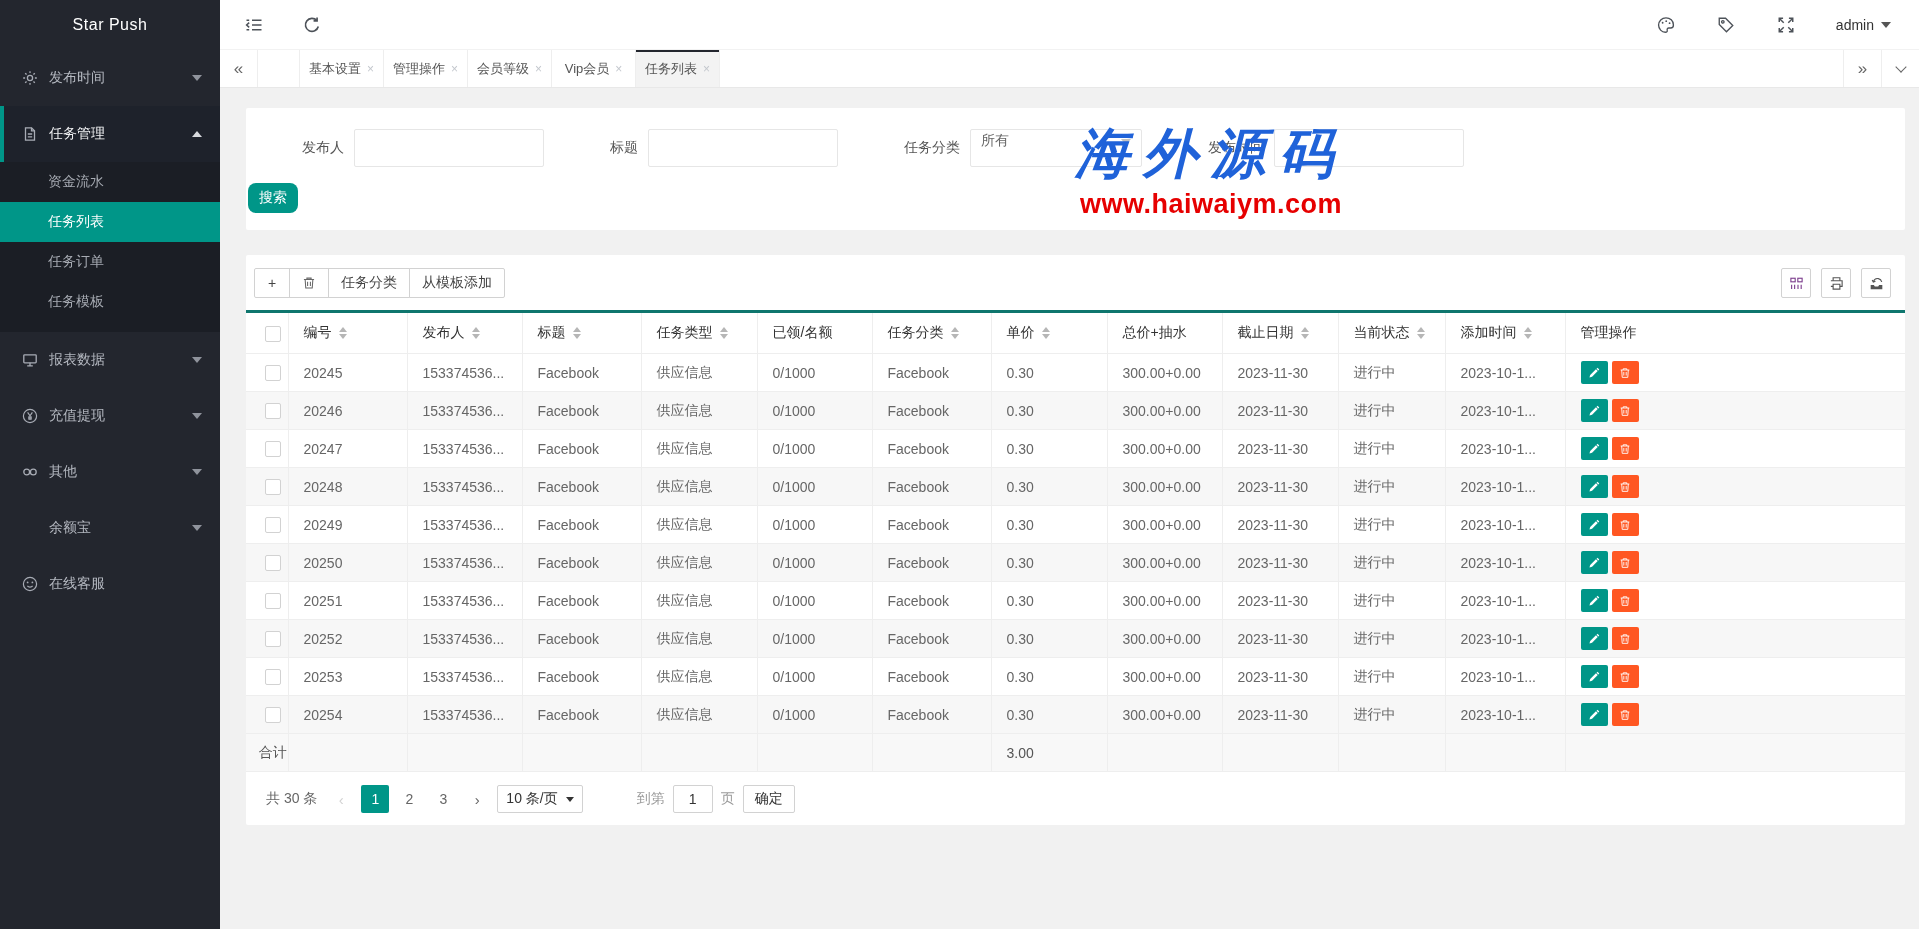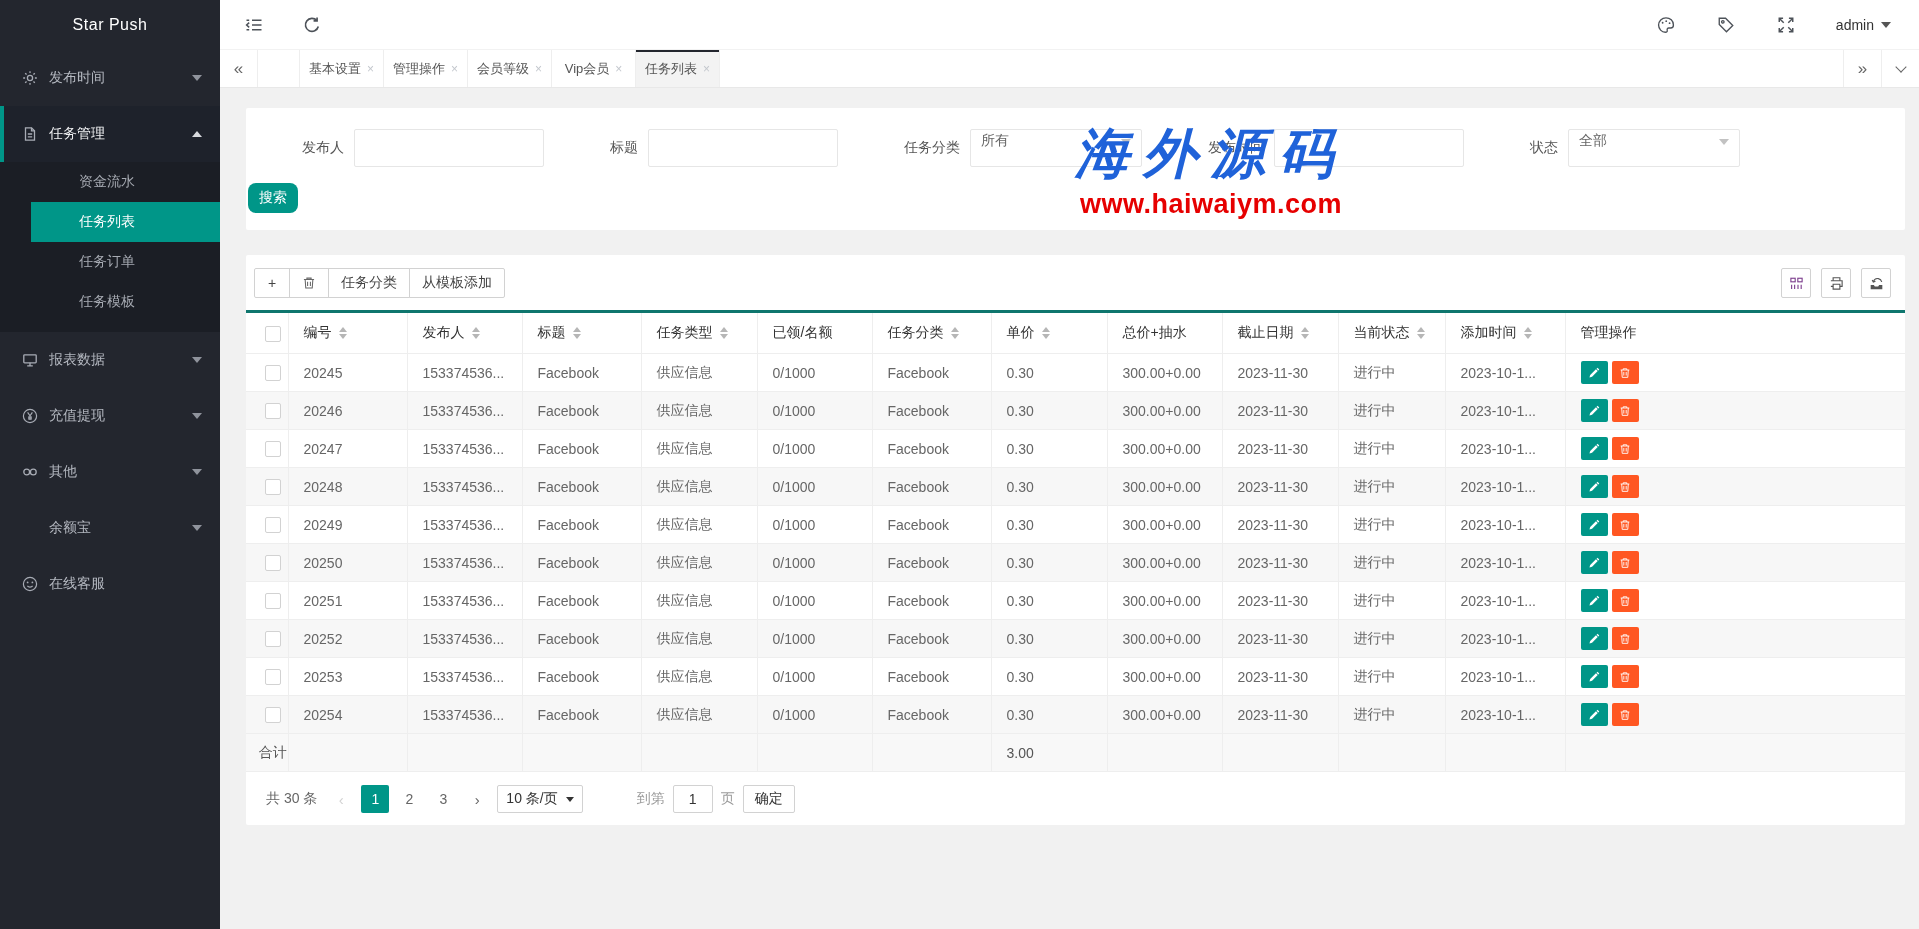--- a/index.html
+++ b/index.html
@@ -12,21 +12,21 @@
   #sidebar { position:absolute; left:0; top:0; bottom:0; width:220px; background:#23262e; z-index:20; }
   #logo { height:50px; line-height:50px; text-align:center; color:#fff; font-size:16px; letter-spacing:.5px; }
   .menu-item { position:relative; height:56px; display:flex; align-items:center; padding-left:22px; color:#b4b8c0; cursor:pointer; }
   .menu-item .micon { width:16px; height:16px; margin-right:11px; color:#a8acb5; }
   .menu-item .micon svg { width:16px; height:16px; }
   .menu-item .mlabel { flex:0 0 auto; }
   .menu-arrow { position:absolute; right:18px; width:0; height:0; border:5px solid transparent; }
   .menu-arrow.down { border-top:6px solid #8f939c; margin-top:5px; }
   .menu-arrow.up { border-bottom:6px solid #d8dade; margin-bottom:5px; }
   .menu-group.open > .menu-item { background:#1e222b; border-left:4px solid #009688; padding-left:18px; color:#f0f1f3; }
-  .submenu { background:#1b1e25; padding-bottom:10px;padding-left:31px; }
+  .submenu { background:#1b1e25; padding-bottom:10px; }
   .submenu-item { height:40px; display:flex; align-items:center; padding-left:48px; color:#a7abb3; cursor:pointer; }
   .submenu-item.active { background:#009688; color:#fff; }
 
   
   #topbar { position:absolute; left:220px; right:0; top:0; height:50px; background:#fff; border-bottom:1px solid #f2f2f2; display:flex; align-items:center; z-index:10; }
   .tb-left { display:flex; align-items:center; gap:38px; padding-left:24px; color:#4d5259; }
   .tb-btn { width:20px; height:20px; cursor:pointer; color:#4d5259; }
   .tb-btn svg { width:18px; height:18px; }
   .tb-right { margin-left:auto; display:flex; align-items:center; gap:40px; padding-right:28px; color:#4d5259; }
   .tb-user { display:flex; align-items:center; gap:7px; cursor:pointer; color:#333; }
@@ -290,27 +290,20 @@
           <label>任务分类</label>
           <div class="tselect">
             <span>所有</span>
             <i class="sel-caret"></i>
           </div>
         </div>
         <div class="sfield">
           <label>发布时间</label>
           <input class="tinput" style="">
         </div>
-        <div class="sfield">
-          <label>状态</label>
-          <div class="tselect">
-            <span>全部</span>
-            <i class="sel-caret"></i>
-          </div>
-        </div>
       </div>
     <button id="search-btn">搜索</button>
   </section>
 
   <section class="card" id="table-card">
     <div id="tc-toolbar">
       <div class="btn-group" id="toolbar-buttons">
           <button class="gbtn">
             <span>+</span>
           </button>

